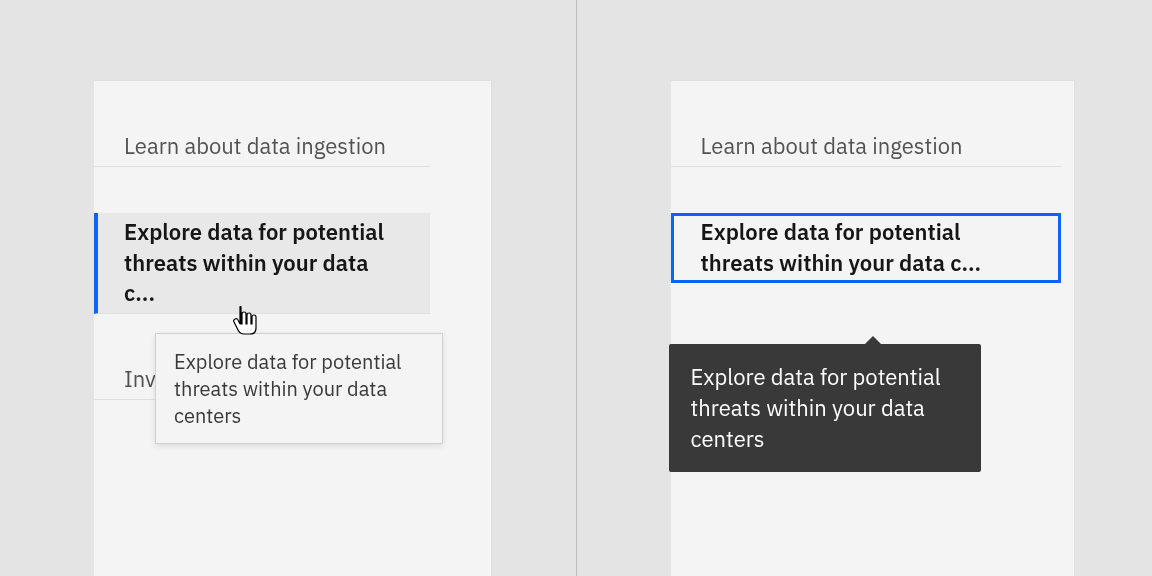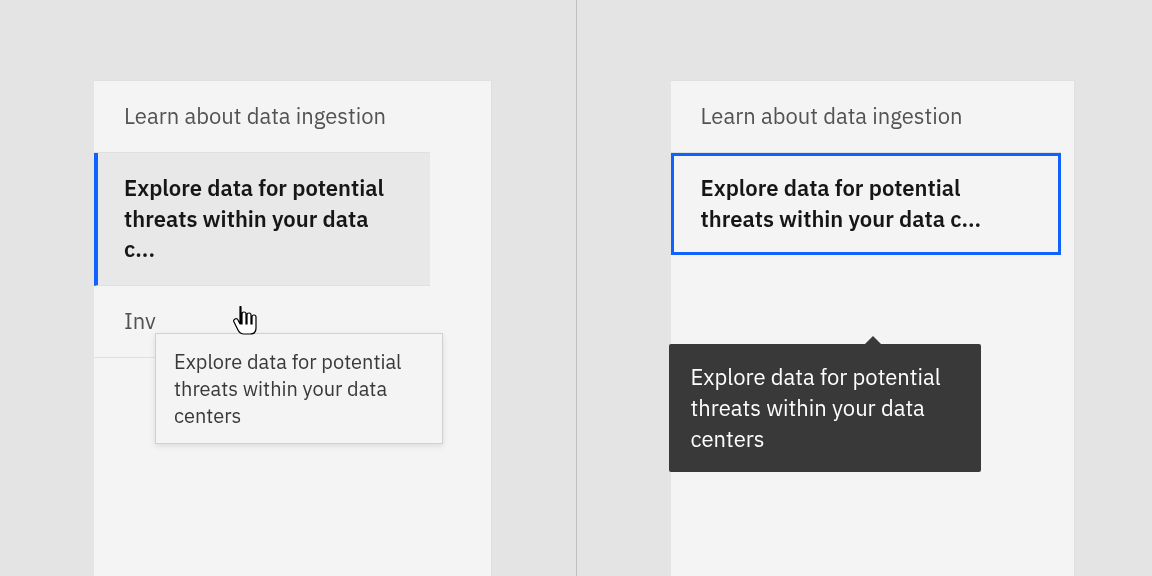--- a/index.html
+++ b/index.html
@@ -43,28 +43,29 @@
     }
     
     .right-panel .list-panel {
       left: 94px;
       top: 80px;
       width: 404px;
       height: 580px;
     }
     
     .list-item {
-      padding: 20px 30px;
+      padding: 4px 30px;
       font-size: 22px;
       color: #525252;
       border-bottom: 1px solid #e0e0e0;
       cursor: pointer;
       background: #f4f4f4;
       line-height: 1.4;
       position: relative;
+      margin-top: 46px;
     }
     
     .left-panel .list-item.selected {
       background: #e8e8e8;
       color: #161616;
       font-weight: 600;
       border-left: 4px solid #0f62fe;
       padding-left: 26px;
     }
     

